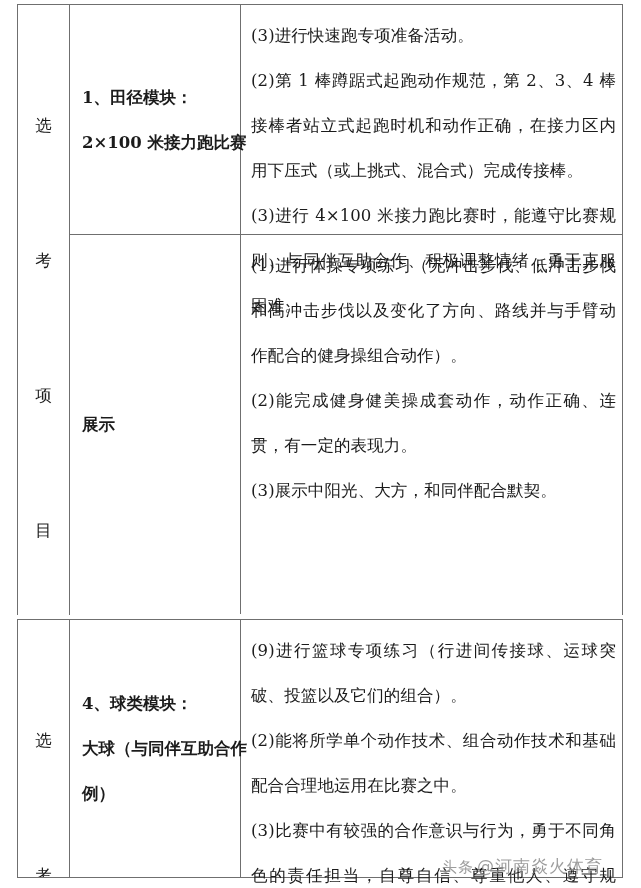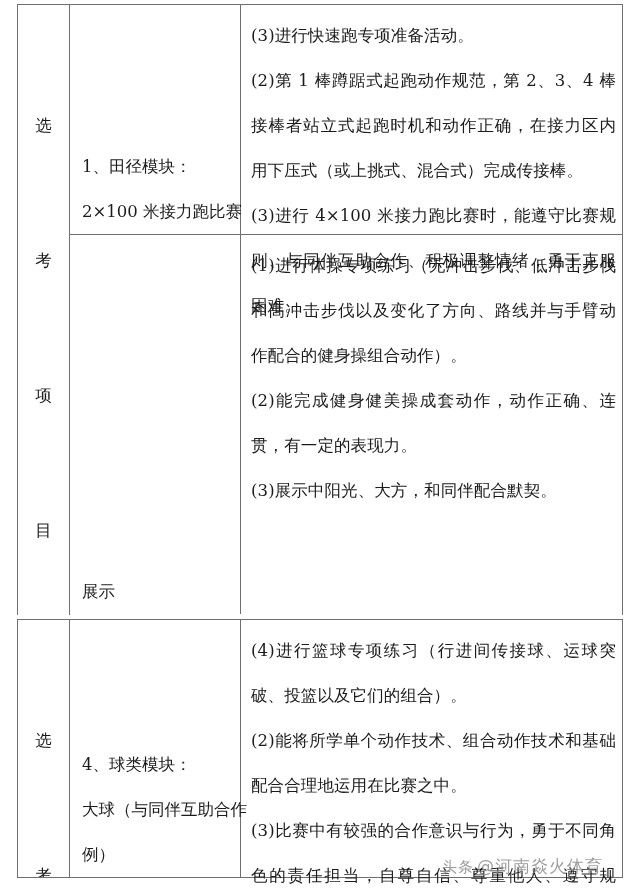--- a/index.html
+++ b/index.html
@@ -85,21 +85,22 @@
     border-top: 1px solid #6f6f6f;
   }
   .cell-mid {
     width: 171px;
     flex: 0 0 171px;
     border-right: 1px solid #6f6f6f;
     box-sizing: border-box;
     padding: 0 10px 0 12px;
     display: flex;
     flex-direction: column;
-    justify-content: flex-end;
+    justify-content: center;
+    font-weight: bold;
   }
   .cell-mid .ln {
     font-size: 16.5px;
     line-height: 45px;
     white-space: nowrap;
   }
   .cell-main {
     flex: 1 1 auto;
     box-sizing: border-box;
     padding: 8px 6px 8px 10px;
@@ -208,21 +209,21 @@
 
     <div class="body-cols">
 
       <div class="brow r3">
         <div class="cell-mid">
           <div class="ln">4、球类模块：</div>
           <div class="ln">大球（与同伴互助合作</div>
           <div class="ln">例）</div>
         </div>
         <div class="cell-main">
-          <p>(4)进行篮球专项练习（行进间传接球、运球突破、投篮以及它们的组合）。</p>
+          <p>(9)进行篮球专项练习（行进间传接球、运球突破、投篮以及它们的组合）。</p>
           <p>(2)能将所学单个动作技术、组合动作技术和基础配合合理地运用在比赛之中。</p>
           <p>(3)比赛中有较强的合作意识与行为，勇于不同角色的责任担当，自尊自信、尊重他人、遵守规则、正确对待比赛胜负。</p>
         </div>
       </div>
     </div>
   </div>
 
   <div class="watermark">
     <span class="wm-logo">头条</span><span>@河南焱火体育</span>
   </div>

